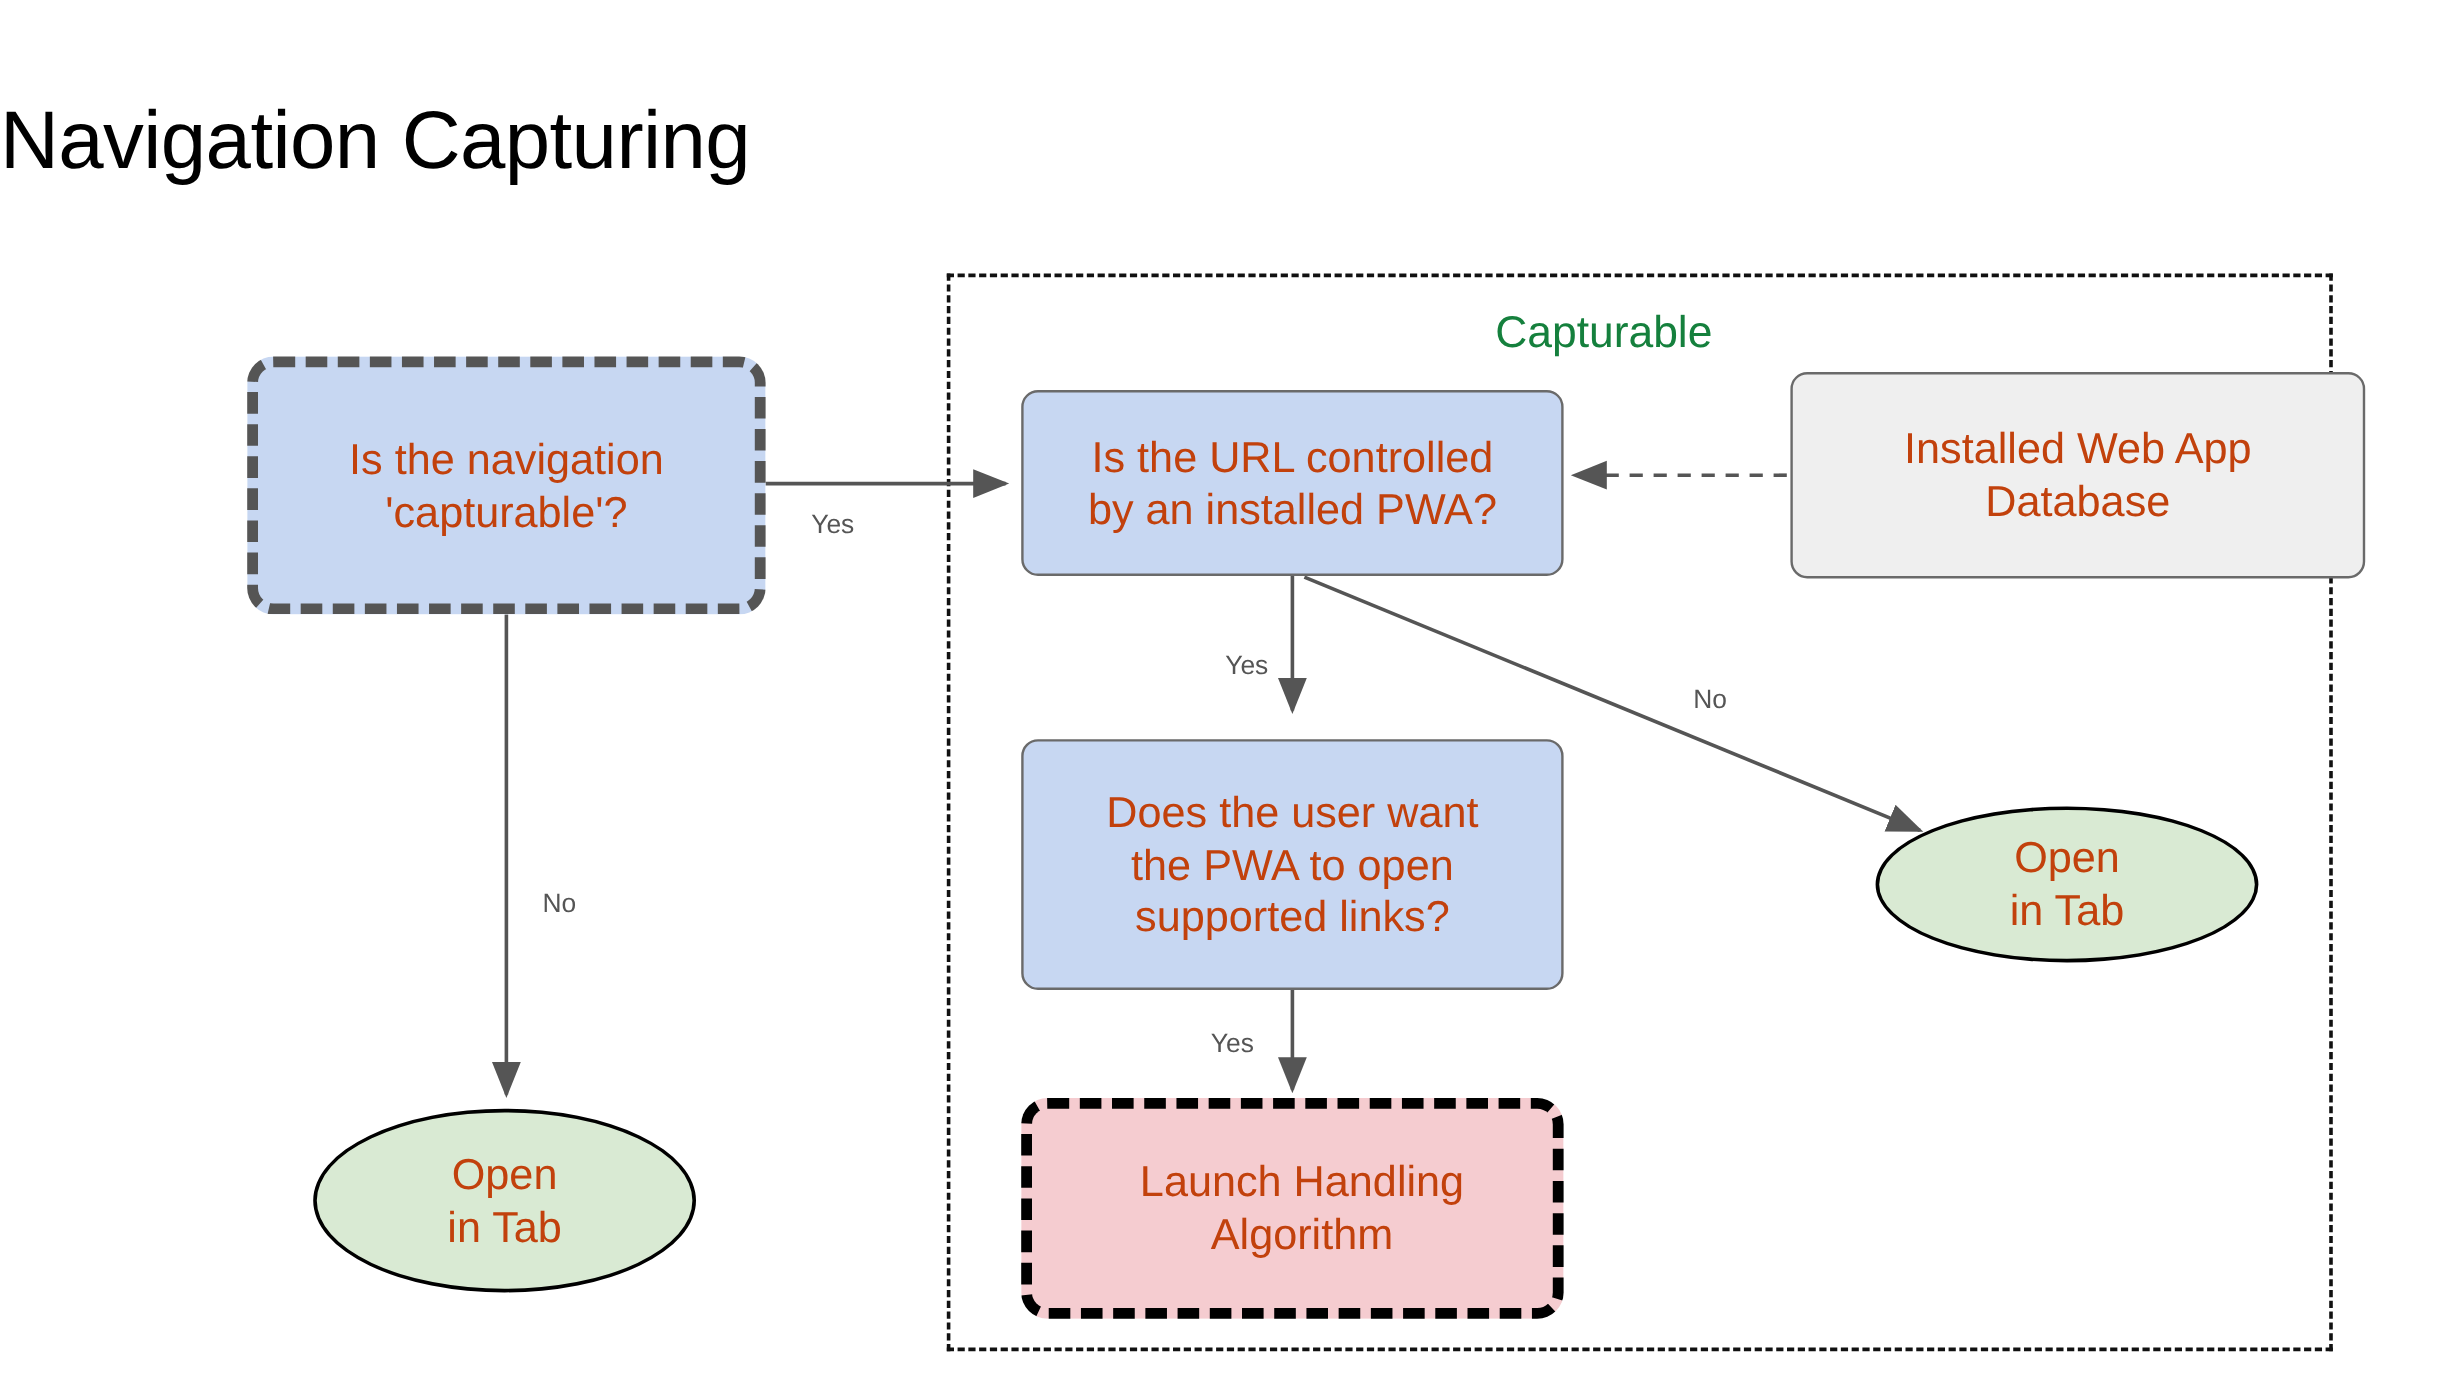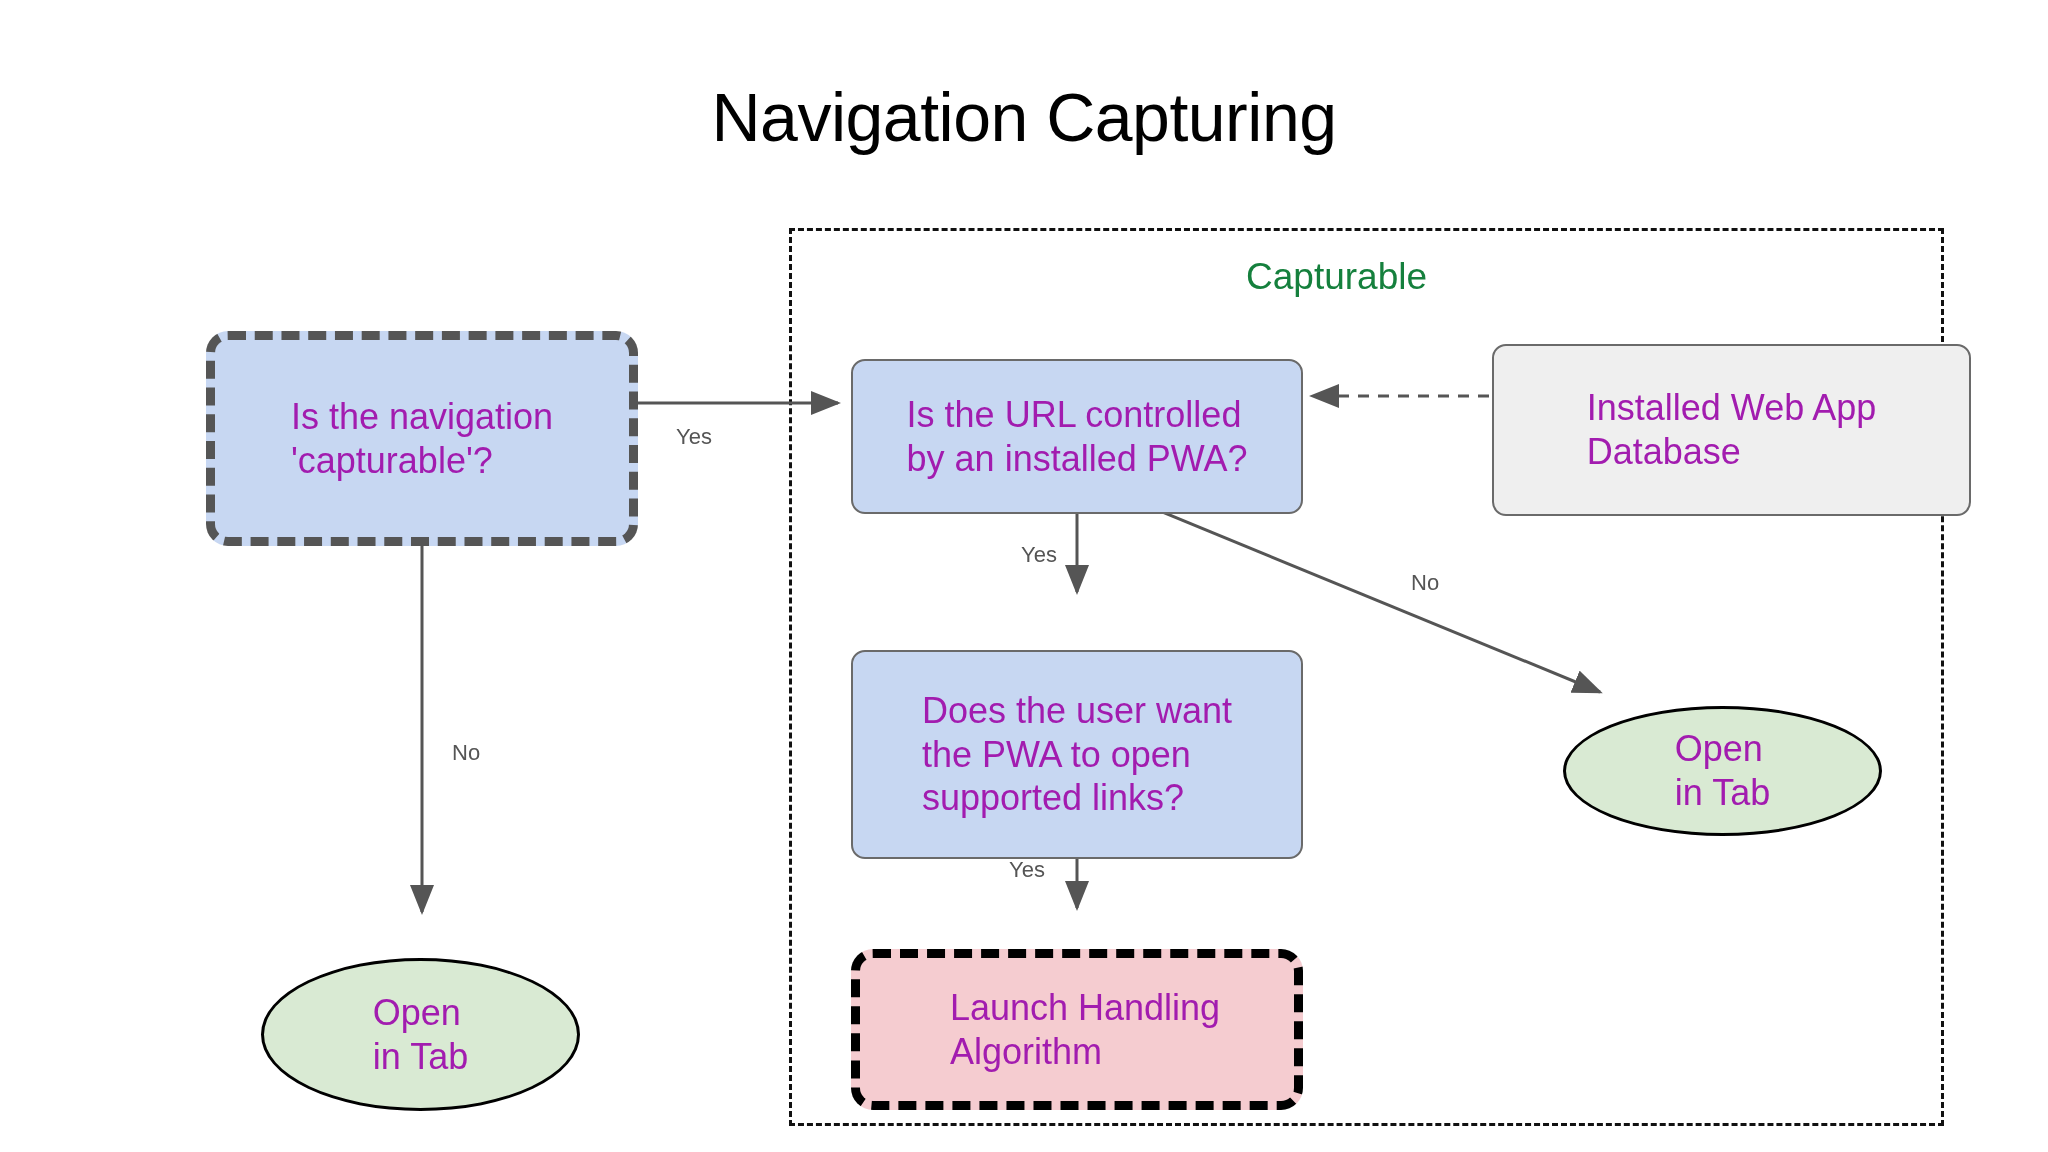--- a/index.html
+++ b/index.html
@@ -27,32 +27,31 @@
     width: 2048px;
     height: 1152px;
     pointer-events: none;
   }
   .node {
     position: absolute;
     box-sizing: border-box;
     display: flex;
     align-items: center;
     justify-content: center;
-    color: #a21caf;
+    text-align: center;
+    color: #c2410c;
     line-height: 1.22;
     white-space: pre-line;
-    margin-top: 34px;
   }
   
   #diagram-title {
     position: absolute;
     left: 0;
     top: 78px;
     width: 2048px;
-    text-align: center;
     font-size: 68px;
     font-weight: 400;
     color: #000000;
     letter-spacing: -0.5px;
   }
   
   #capturable-group {
     position: absolute;
     left: 789px;
     top: 228px;
@@ -123,21 +122,21 @@
   #node-user-want {
     left: 851px;
     top: 616px;
     width: 452px;
     height: 209px;
   }
   #node-launch-handling {
     left: 851px;
     top: 915px;
     width: 452px;
-    height: 161px;
+    height: 184px;
     padding-left: 16px;
   }
   #node-open-tab-left {
     left: 261px;
     top: 924px;
     width: 319px;
     height: 153px;
   }
   #node-open-tab-right {
     left: 1563px;

